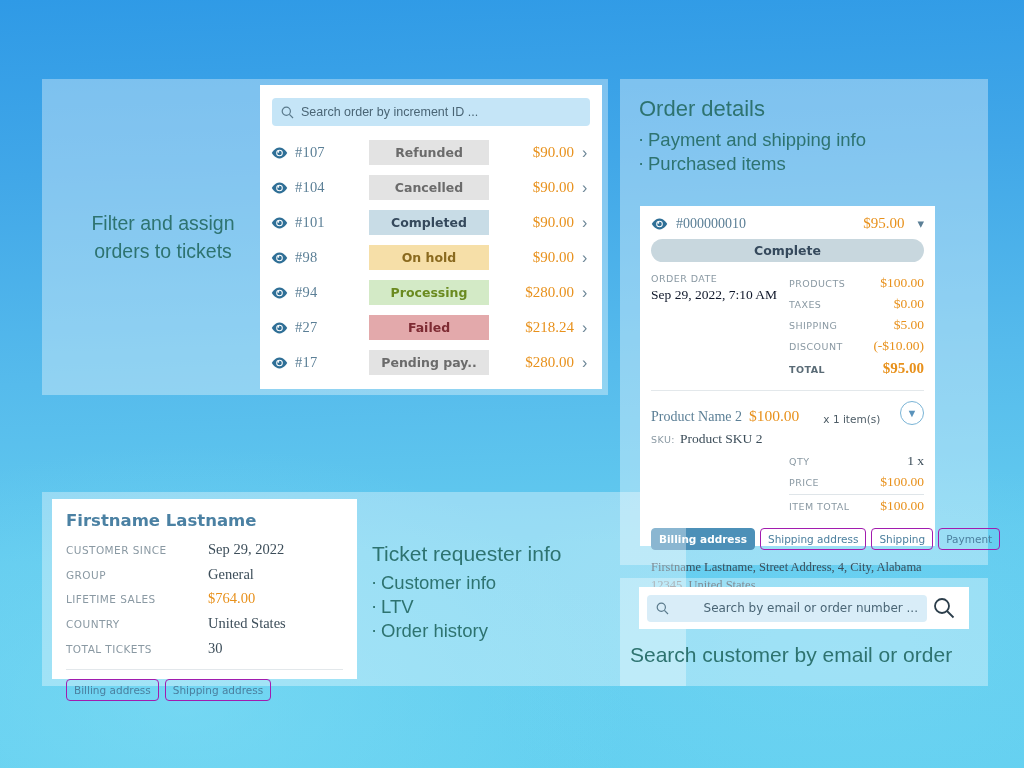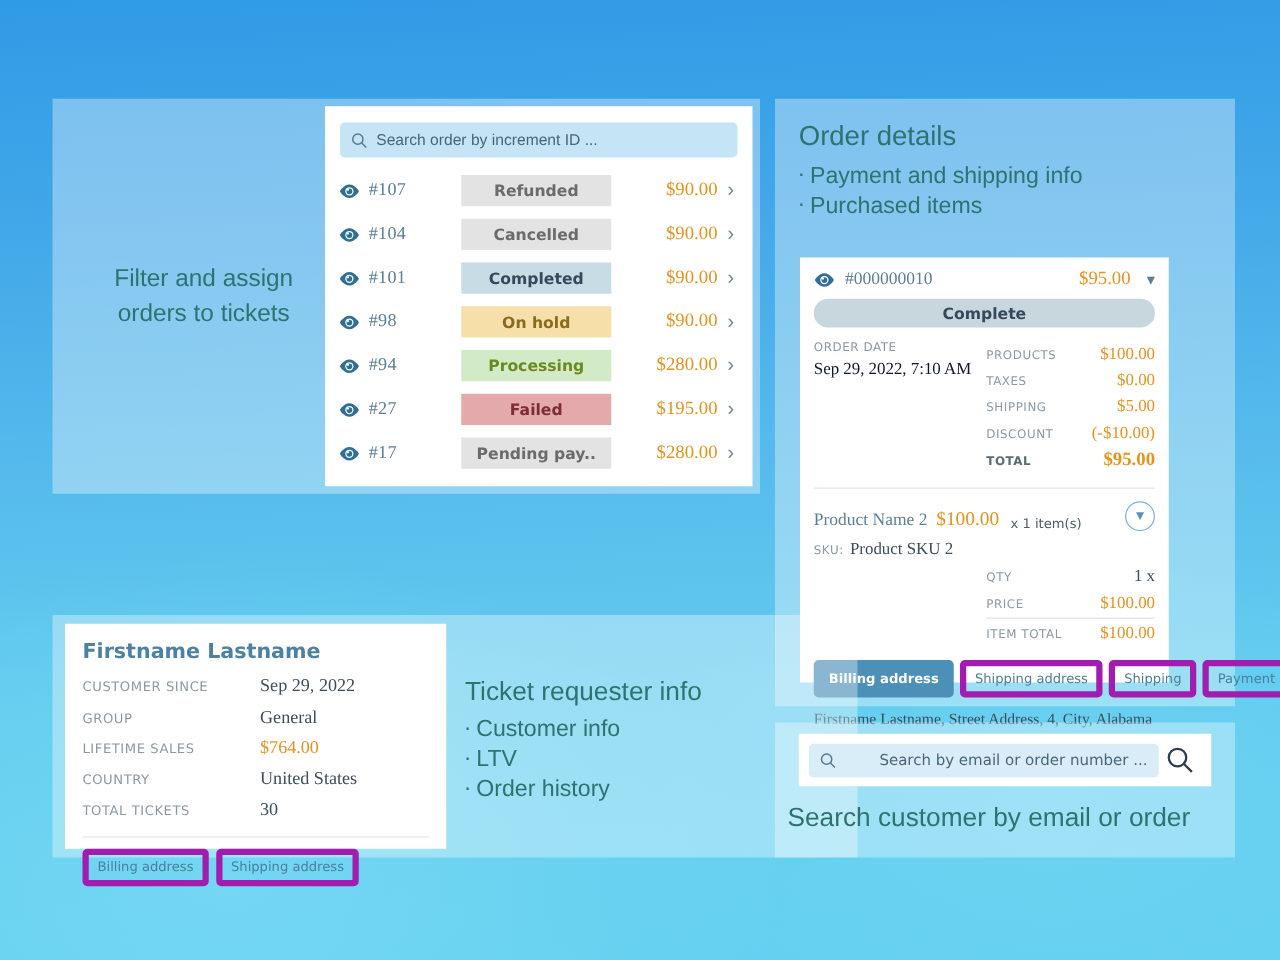--- a/index.html
+++ b/index.html
@@ -105,36 +105,36 @@
   .trow { display:flex; justify-content:space-between; align-items:baseline; line-height:1.55; }
   .trow .tval { color:#e8911c; font-size:13.5px; font-family:"Liberation Serif", serif; }
   .trow.total .lbl { font-weight:bold; color:#5a6b76; }
   .trow.total .tval { font-weight:bold; font-size:15px; }
 
   .sep { height:1px; background:#e3e8eb; margin:10px 0 0 0; }
 
   .prod-head { display:flex; align-items:flex-end; margin-top:10px; }
   .prod-name { font-size:14px; color:#5b7f96; font-family:"Liberation Serif", serif; }
   .prod-price { color:#e8911c; font-size:15.5px; margin-left:7px; font-family:"Liberation Serif", serif; }
-  .prod-qtytxt { font-size:10.5px; color:#4d5c66; margin-left:9px; font-family:"DejaVu Sans", sans-serif; }
+  .prod-qtytxt { font-size:10.5px; color:#4d5c66; margin-left:24px; font-family:"DejaVu Sans", sans-serif; }
   .circ-chev {
     margin-left:auto; width:24px; height:24px; border-radius:50%;
     border:1.5px solid #7ab4d6; color:#5b93bb;
     display:flex; align-items:center; justify-content:center; font-size:11px;
   }
   .sku-row { margin-top:6px; display:flex; align-items:baseline; gap:5px; }
   .sku-val { font-size:13.5px; color:#3c4d59; font-family:"Liberation Serif", serif; }
 
   .item-totals { margin-top:4px; margin-left:138px; }
   .item-totals .trow .tval.plain { color:#3c4d59; }
   .hr-thin { height:1px; background:#dfe5e9; margin:1px 0; }
 
   .tabs { display:flex; gap:5px; margin-top:11px; }
   .tab {
-    border:5px solid #a21caf; border-radius:4px;
+    border:1px solid #a21caf; border-radius:4px;
     font-size:10.5px; padding:4px 7px; color:#4b7f9e;
     font-family:"DejaVu Sans", sans-serif; white-space:nowrap;
   }
   .tab.active { background:#4c90b8; border-color:#4c90b8; color:#fff; font-weight:bold; }
   .addr { margin-top:8px; font-size:12.5px; color:#3c4d59; line-height:1.45; font-family:"Liberation Serif", serif; }
 
   
   #customer-panel { left:42px; top:492px; width:644px; height:194px; }
   #customer-card { position:absolute; left:10px; top:7px; width:305px; height:180px; padding:12px 14px 0 14px; }
   #cust-name { font-size:16.5px; font-weight:bold; color:#4b81a3; font-family:"DejaVu Sans", sans-serif; margin-bottom:7px; }
@@ -264,21 +264,21 @@
           <span class="eye">
             <svg width="17" height="12" viewBox="0 0 17 12">
               <path d="M8.5 0.6C3.9 0.6 0.8 6 0.8 6s3.1 5.4 7.7 5.4S16.2 6 16.2 6 13.1 0.6 8.5 0.6z" fill="#2f6f96"></path>
               <circle cx="8.5" cy="6" r="3.3" fill="#ffffff"></circle>
               <circle cx="8.5" cy="6" r="2.3" fill="#2f6f96"></circle>
               <circle cx="7.4" cy="4.8" r="0.9" fill="#ffffff"></circle>
             </svg>
           </span>
           <span class="oid">#27</span>
           <span class="badge b-failed">Failed</span>
-          <span class="amt">$195.00</span>
+          <span class="amt">$218.24</span>
           <span class="chev-r">›</span>
         </div>
         <div class="orow">
           <span class="eye">
             <svg width="17" height="12" viewBox="0 0 17 12">
               <path d="M8.5 0.6C3.9 0.6 0.8 6 0.8 6s3.1 5.4 7.7 5.4S16.2 6 16.2 6 13.1 0.6 8.5 0.6z" fill="#2f6f96"></path>
               <circle cx="8.5" cy="6" r="3.3" fill="#ffffff"></circle>
               <circle cx="8.5" cy="6" r="2.3" fill="#2f6f96"></circle>
               <circle cx="7.4" cy="4.8" r="0.9" fill="#ffffff"></circle>
             </svg>

